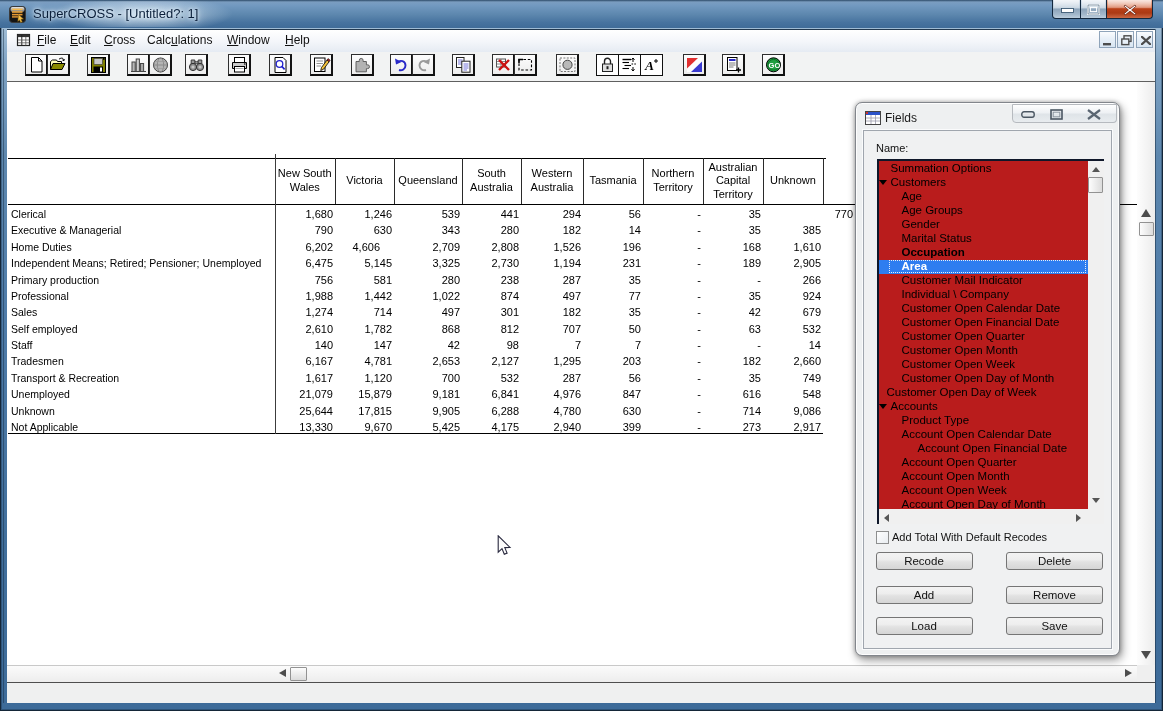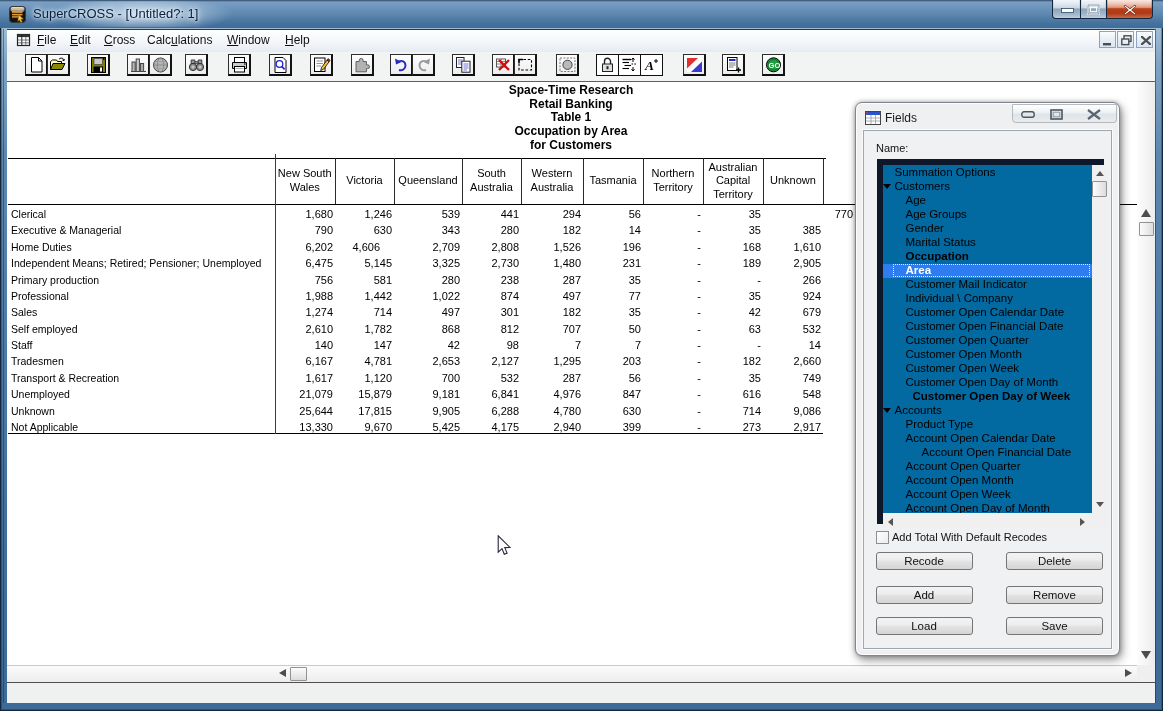--- a/index.html
+++ b/index.html
@@ -55,21 +55,21 @@
   background:#eef0f1;border:1px solid #82868c;border-radius:7px;
   box-shadow:0 0 0 1px rgba(255,255,255,.85) inset, 2px 4px 10px rgba(0,0,0,.42),0 0 4px rgba(0,0,0,.3);}
 #dlg-title{position:absolute;left:29px;top:8px;font-size:12px;color:#1b1b1b;}
 #dlg-client{position:absolute;left:7px;top:27px;width:249px;height:519px;box-sizing:border-box;
   border:1px solid #a0a6ae;background:#f0f1f2;box-shadow:0 0 0 1px #fafbfc;}
 .dcap{position:absolute;top:1px;height:19px;box-sizing:border-box;
   background:linear-gradient(180deg,#fefefe 0%,#eef1f4 45%,#dfe4e8 55%,#e8ecef 100%);
   border:1px solid #b6babf;}
 
 #nameLbl{position:absolute;left:12px;top:11px;font-size:11px;color:#111;}
-#listbox{position:absolute;left:12.5px;top:28px;width:227px;height:365px;box-sizing:border-box;border:6px solid #0f172a;background:#0369a1;}
+#listbox{position:absolute;left:12.5px;top:28px;width:227px;height:365px;box-sizing:border-box;border:2px solid #0f172a;background:#b91c1c;}
 .li{position:absolute;left:0;width:209px;height:14px;font-size:11.5px;line-height:14px;color:#000;white-space:nowrap;overflow:hidden;}
 .lsb{position:absolute;background:#f0f0f0;}
 #lbsel{position:absolute;left:0px;top:99px;width:209px;height:14px;background:#2e7df0;}
 #lbfocus{position:absolute;left:10px;top:99px;width:197px;height:13px;border:1px dotted #e8eef8;box-sizing:border-box;}
 #chk{position:absolute;left:11.5px;top:399.5px;width:13px;height:13px;box-sizing:border-box;border:1px solid #8e8f8f;background:linear-gradient(135deg,#fefefe,#e9edf1);}
 #chklbl{position:absolute;left:28px;top:400px;font-size:11px;color:#111;}
 .dbtn{position:absolute;width:97px;height:18px;box-sizing:border-box;border:1px solid #757575;border-radius:3px;
   background:linear-gradient(180deg,#f3f3f3 0%,#eeeeee 40%,#e2e2e2 55%,#d5d5d5 100%);
   font-size:11.5px;color:#111;text-align:center;line-height:16px;}
 
@@ -319,21 +319,20 @@
 <div class="tbtn" style="left:755px">
         <svg width="19" height="18" viewBox="0 0 19 18">
           <circle cx="9.5" cy="8.8" r="7" fill="#1e9e3e" stroke="#000"></circle>
           <circle cx="9.5" cy="8.8" r="5.4" fill="none" stroke="#0c6e26" stroke-width="1"></circle>
           <text x="4.6" y="11.6" font-family="Liberation Sans,sans-serif" font-weight="bold" font-size="7.5" fill="#fff">GO</text>
         </svg>
       </div>
 </div>
 <div id="tbline" class="abs"></div>
 <div id="doc" class="abs">
-<div id="titleblock">Space-Time Research<br>Retail Banking<br>Table 1<br>Occupation by Area<br>for Customers</div>
 <div class="line" style="left:1px;top:75.5px;width:818px;height:1.3px"></div>
 <div class="line" style="left:1px;top:121.5px;width:1129px;height:1.3px"></div>
 <div class="line" style="left:1px;top:350.5px;width:815px;height:1.3px"></div>
 <div class="line" style="left:267.5px;top:71.5px;width:1px;height:280px;background:#3c3c3c"></div>
 <div class="line" style="left:328px;top:76px;width:1px;height:46px;background:#2a2a2a"></div>
 <div class="line" style="left:387px;top:76px;width:1px;height:46px;background:#2a2a2a"></div>
 <div class="line" style="left:455px;top:76px;width:1px;height:46px;background:#2a2a2a"></div>
 <div class="line" style="left:514px;top:76px;width:1px;height:46px;background:#2a2a2a"></div>
 <div class="line" style="left:576px;top:76px;width:1px;height:46px;background:#2a2a2a"></div>
 <div class="line" style="left:636px;top:76px;width:1px;height:46px;background:#2a2a2a"></div>
@@ -377,21 +376,21 @@
 <div class="num" style="left:514px;top:158.84px">1,526</div>
 <div class="num" style="left:574px;top:158.84px">196</div>
 <div class="num" style="left:634px;top:158.84px">-</div>
 <div class="num" style="left:694px;top:158.84px">168</div>
 <div class="num" style="left:754px;top:158.84px">1,610</div>
 <div class="rowlbl" style="left:4px;top:175.21px">Independent Means; Retired; Pensioner; Unemployed</div>
 <div class="num" style="left:266px;top:175.21px">6,475</div>
 <div class="num" style="left:325px;top:175.21px">5,145</div>
 <div class="num" style="left:393px;top:175.21px">3,325</div>
 <div class="num" style="left:452px;top:175.21px">2,730</div>
-<div class="num" style="left:514px;top:175.21px">1,480</div>
+<div class="num" style="left:514px;top:175.21px">1,194</div>
 <div class="num" style="left:574px;top:175.21px">231</div>
 <div class="num" style="left:634px;top:175.21px">-</div>
 <div class="num" style="left:694px;top:175.21px">189</div>
 <div class="num" style="left:754px;top:175.21px">2,905</div>
 <div class="rowlbl" style="left:4px;top:191.58px">Primary production</div>
 <div class="num" style="left:266px;top:191.58px">756</div>
 <div class="num" style="left:325px;top:191.58px">581</div>
 <div class="num" style="left:393px;top:191.58px">280</div>
 <div class="num" style="left:452px;top:191.58px">238</div>
 <div class="num" style="left:514px;top:191.58px">287</div>
@@ -548,21 +547,21 @@
 <div class="li" style="top:84px;padding-left:23px;font-weight:bold;">Occupation</div>
 <div class="li" style="top:98px;padding-left:23px;font-weight:bold;color:#fff;">Area</div>
 <div class="li" style="top:112px;padding-left:23px;">Customer Mail Indicator</div>
 <div class="li" style="top:126px;padding-left:23px;">Individual \ Company</div>
 <div class="li" style="top:140px;padding-left:23px;">Customer Open Calendar Date</div>
 <div class="li" style="top:154px;padding-left:23px;">Customer Open Financial Date</div>
 <div class="li" style="top:168px;padding-left:23px;">Customer Open Quarter</div>
 <div class="li" style="top:182px;padding-left:23px;">Customer Open Month</div>
 <div class="li" style="top:196px;padding-left:23px;">Customer Open Week</div>
 <div class="li" style="top:210px;padding-left:23px;">Customer Open Day of Month</div>
-<div class="li" style="top:224px;padding-left:30px;font-weight:bold;">Customer Open Day of Week</div>
+<div class="li" style="top:224px;padding-left:8px;">Customer Open Day of Week</div>
 <div class="tri" style="left:0.5px;top:242.5px;border-left:4.5px solid transparent;border-right:4.5px solid transparent;border-top:5.5px solid #000"></div>
 <div class="li" style="top:238px;padding-left:12px;">Accounts</div>
 <div class="li" style="top:252px;padding-left:23px;">Product Type</div>
 <div class="li" style="top:266px;padding-left:23px;">Account Open Calendar Date</div>
 <div class="li" style="top:280px;padding-left:39px;">Account Open Financial Date</div>
 <div class="li" style="top:294px;padding-left:23px;">Account Open Quarter</div>
 <div class="li" style="top:308px;padding-left:23px;">Account Open Month</div>
 <div class="li" style="top:322px;padding-left:23px;">Account Open Week</div>
 <div class="li" style="top:336px;padding-left:23px;">Account Open Day of Month</div>
 <div class="lsb" style="left:209px;top:0;width:16px;height:348px"></div>

